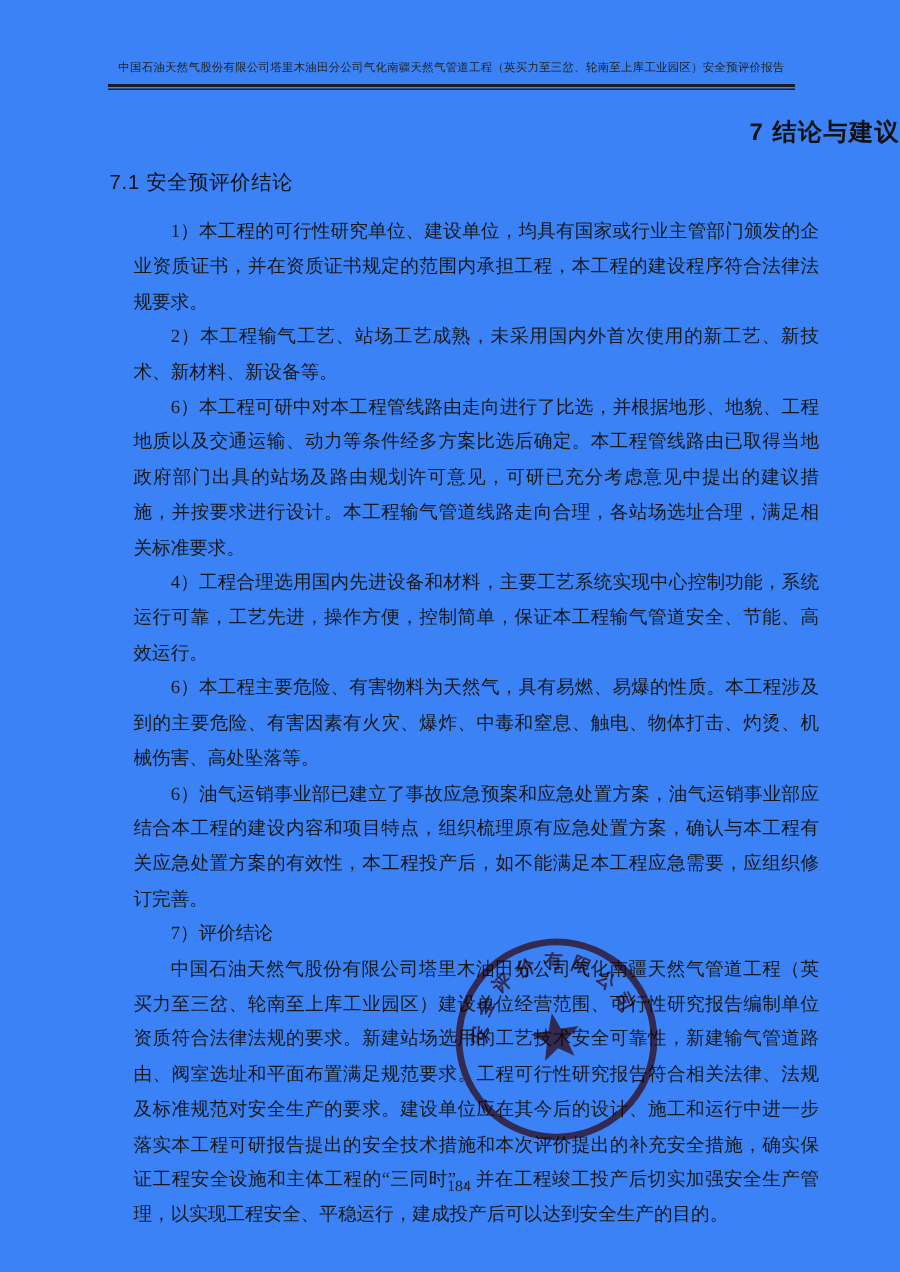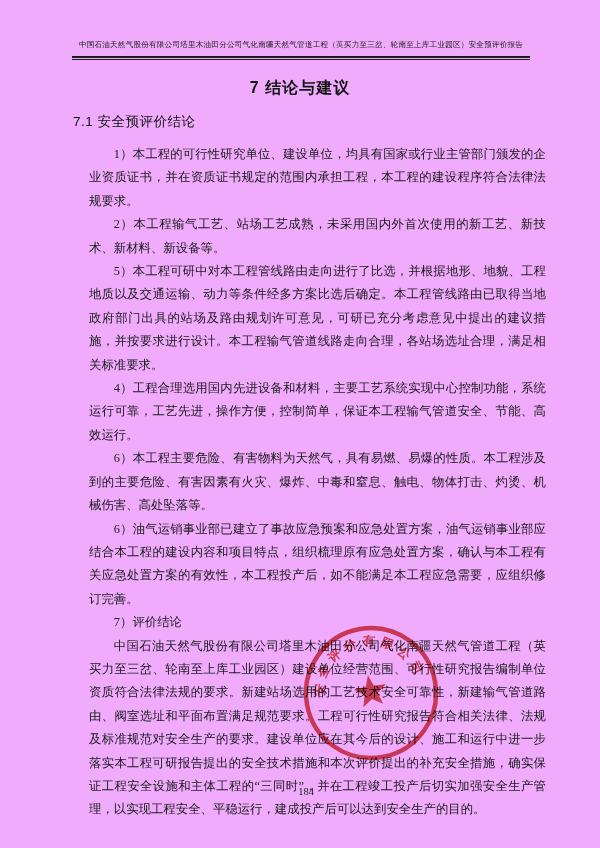--- a/index.html
+++ b/index.html
@@ -4,39 +4,39 @@
 <style>
   html,body{margin:0;padding:0;}
   body{
     width:600px;height:848px;
     background:#ffffff;
     font-family:"Liberation Serif","DejaVu Serif",serif;
     color:#1c1c1c;
     position:relative;
     overflow:hidden;
   }
-  .page{position:absolute;inset:0;background:#f0abfc;}
+  .page{position:absolute;inset:0;background:#3b82f6;}
   
   .hdr{
     position:absolute;top:40px;left:72px;right:70px;
     text-align:center;
     font-size:7.6px;
     letter-spacing:0.2px;
     color:#222;
     white-space:nowrap;
   }
   .hdr-rule{
     position:absolute;top:56px;left:72px;right:70px;height:4px;
   }
   .hdr-rule .l1{height:1.6px;background:#1d1d1d;}
   .hdr-rule .l2{height:1px;background:#1d1d1d;margin-top:1px;}
   
   .doc-title{
     position:absolute;top:78px;left:0;right:0;
-    text-align:center;
+    text-align:right;
     font-family:"Liberation Sans","DejaVu Sans",sans-serif;
     font-weight:bold;
     font-size:16px;
     letter-spacing:1px;
     color:#111;
     margin:0;
   }
   .sec-heading{
     position:absolute;top:113px;left:73px;
     font-family:"Liberation Sans","DejaVu Sans",sans-serif;
@@ -92,21 +92,21 @@
     <div class="l1"></div>
     <div class="l2"></div>
   </div>
 
   <h1 class="doc-title">7  结论与建议</h1>
   <h2 class="sec-heading">7.1  安全预评价结论</h2>
 
   <div class="body-text">
     <p>1）本工程的可行性研究单位、建设单位，均具有国家或行业主管部门颁发的企业资质证书，并在资质证书规定的范围内承担工程，本工程的建设程序符合法律法规要求。</p>
     <p>2）本工程输气工艺、站场工艺成熟，未采用国内外首次使用的新工艺、新技术、新材料、新设备等。</p>
-    <p>5）本工程可研中对本工程管线路由走向进行了比选，并根据地形、地貌、工程地质以及交通运输、动力等条件经多方案比选后确定。本工程管线路由已取得当地政府部门出具的站场及路由规划许可意见，可研已充分考虑意见中提出的建议措施，并按要求进行设计。本工程输气管道线路走向合理，各站场选址合理，满足相关标准要求。</p>
+    <p>6）本工程可研中对本工程管线路由走向进行了比选，并根据地形、地貌、工程地质以及交通运输、动力等条件经多方案比选后确定。本工程管线路由已取得当地政府部门出具的站场及路由规划许可意见，可研已充分考虑意见中提出的建议措施，并按要求进行设计。本工程输气管道线路走向合理，各站场选址合理，满足相关标准要求。</p>
     <p>4）工程合理选用国内先进设备和材料，主要工艺系统实现中心控制功能，系统运行可靠，工艺先进，操作方便，控制简单，保证本工程输气管道安全、节能、高效运行。</p>
     <p>6）本工程主要危险、有害物料为天然气，具有易燃、易爆的性质。本工程涉及到的主要危险、有害因素有火灾、爆炸、中毒和窒息、触电、物体打击、灼烫、机械伤害、高处坠落等。</p>
     <p>6）油气运销事业部已建立了事故应急预案和应急处置方案，油气运销事业部应结合本工程的建设内容和项目特点，组织梳理原有应急处置方案，确认与本工程有关应急处置方案的有效性，本工程投产后，如不能满足本工程应急需要，应组织修订完善。</p>
     <p>7）评价结论</p>
     <p>中国石油天然气股份有限公司塔里木油田分公司气化南疆天然气管道工程（英买力至三岔、轮南至上库工业园区）建设单位经营范围、可行性研究报告编制单位资质符合法律法规的要求。新建站场选用的工艺技术安全可靠性，新建输气管道路由、阀室选址和平面布置满足规范要求。工程可行性研究报告符合相关法律、法规及标准规范对安全生产的要求。建设单位应在其今后的设计、施工和运行中进一步落实本工程可研报告提出的安全技术措施和本次评价提出的补充安全措施，确实保证工程安全设施和主体工程的“三同时”，并在工程竣工投产后切实加强安全生产管理，以实现工程安全、平稳运行，建成投产后可以达到安全生产的目的。</p>
   </div>
 
   <div class="seal">
     <svg viewBox="0 0 150 150">
       <defs>

